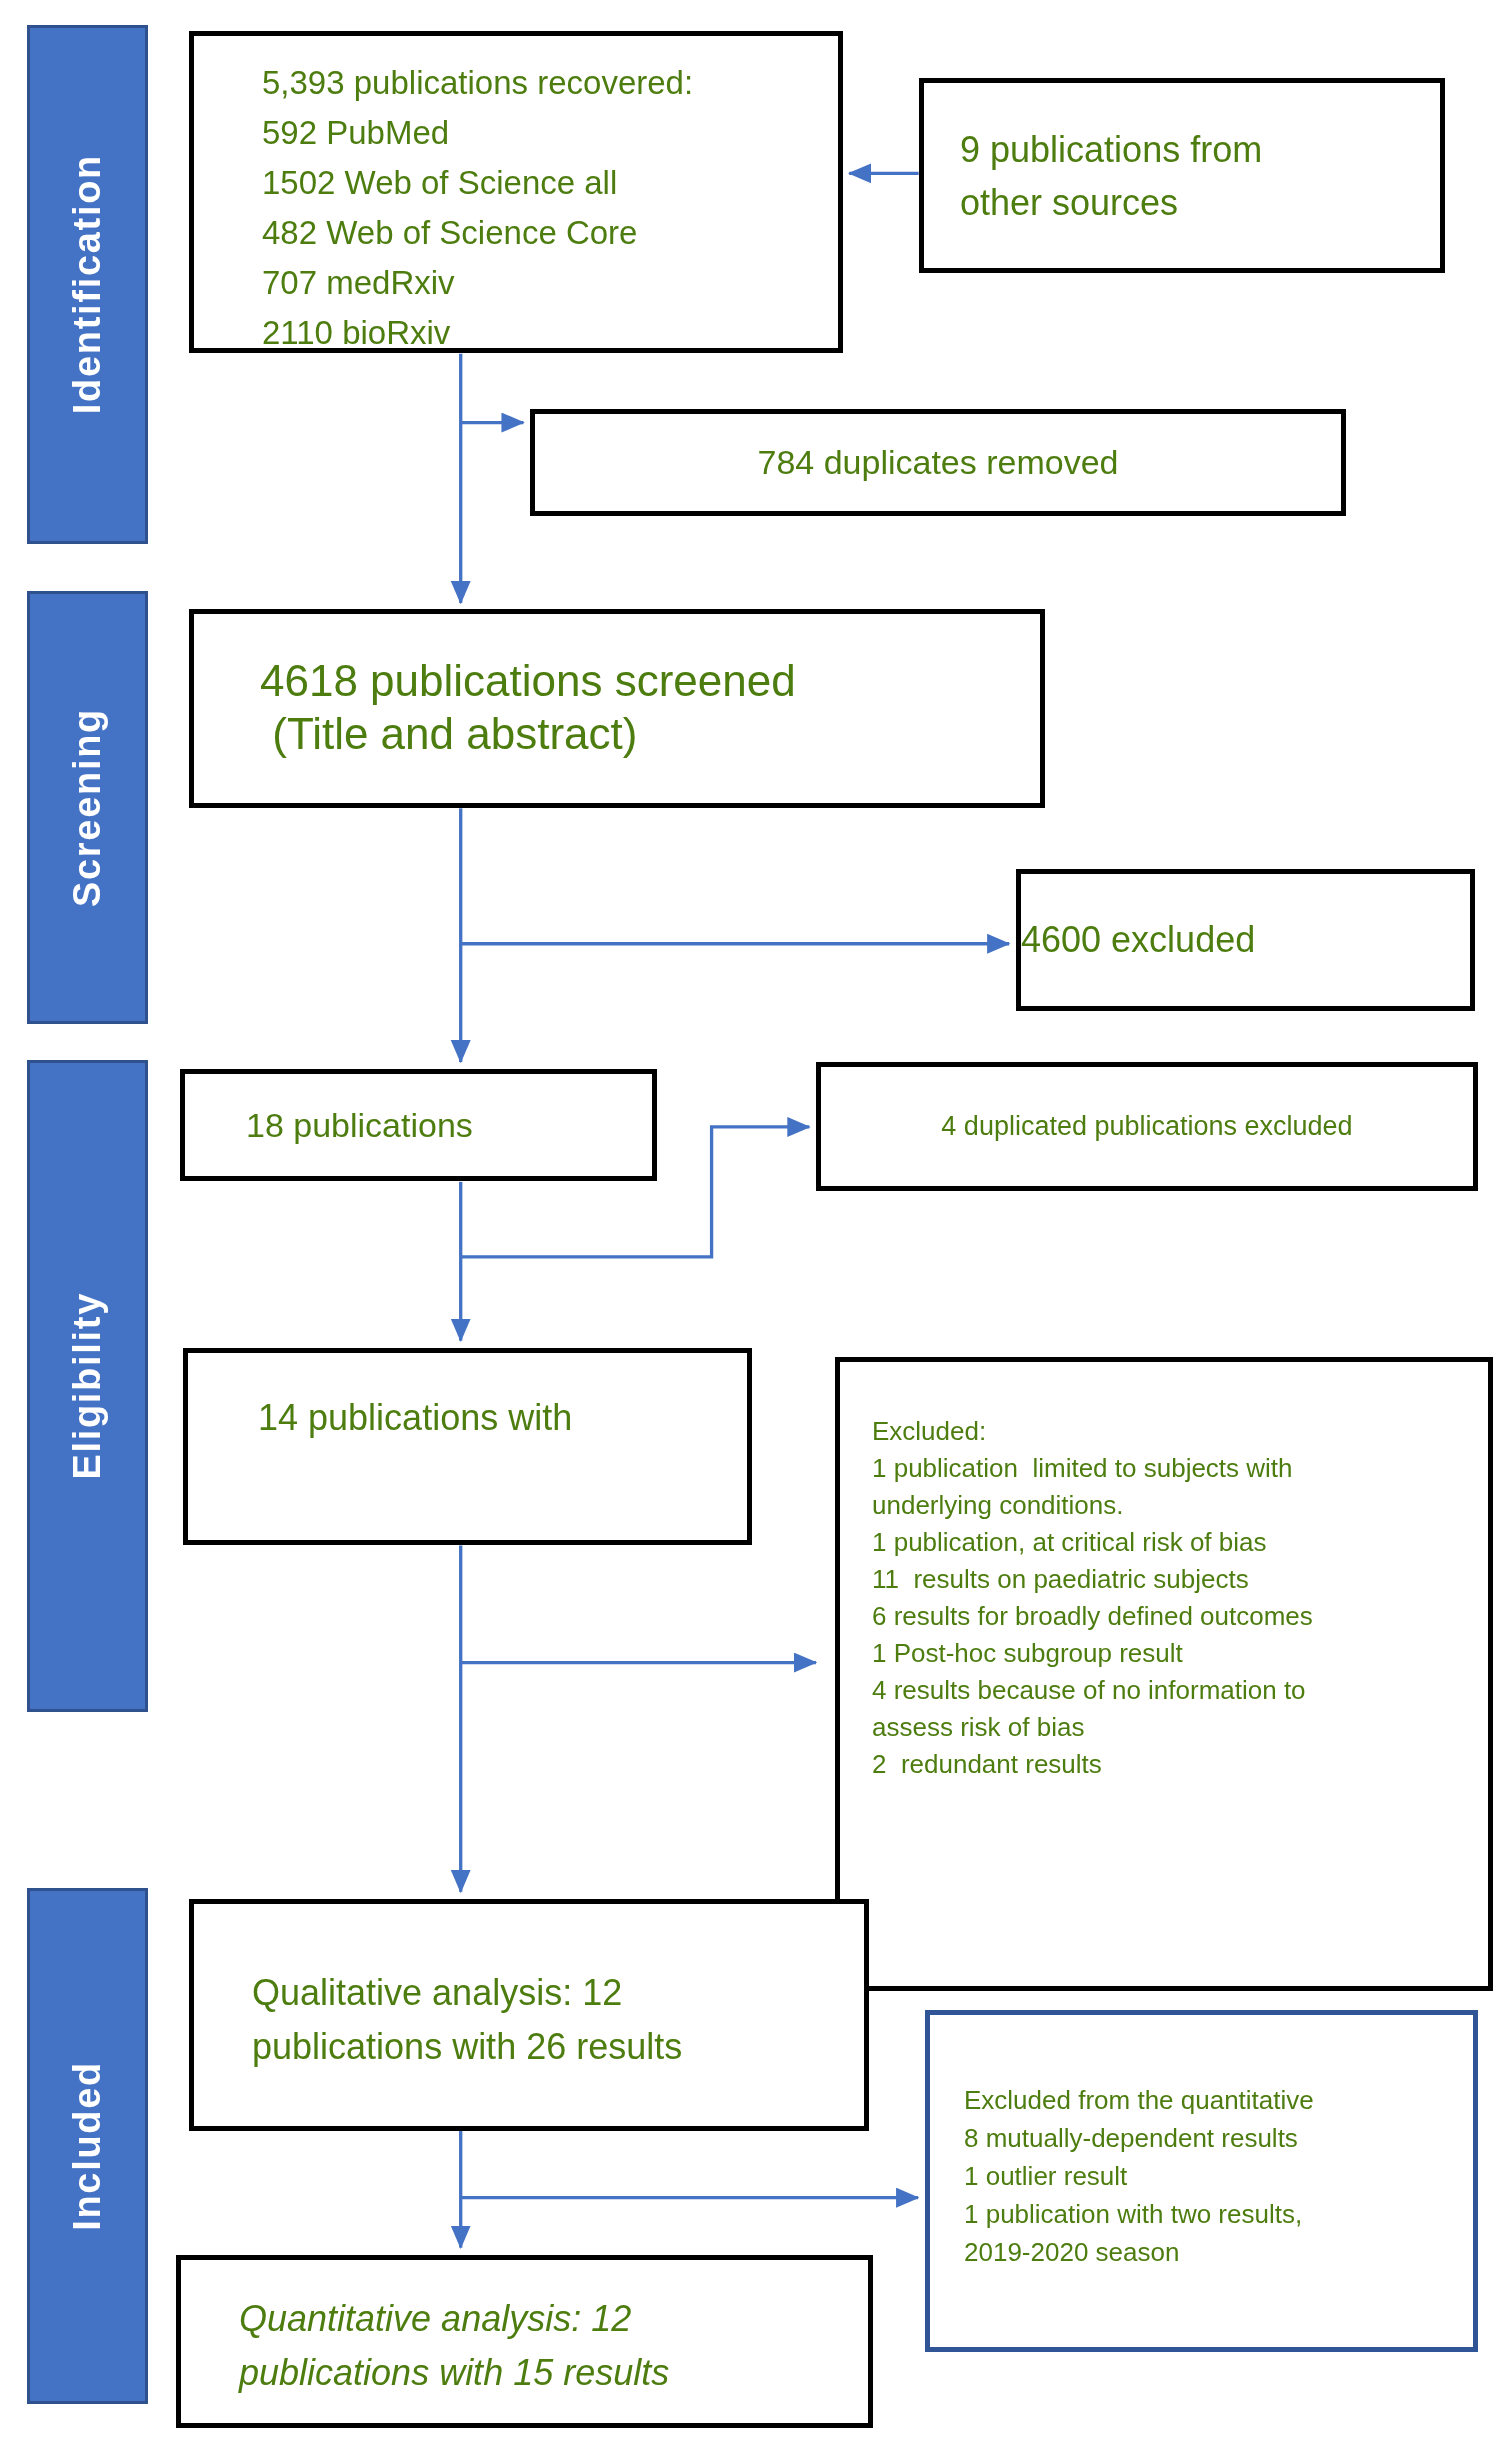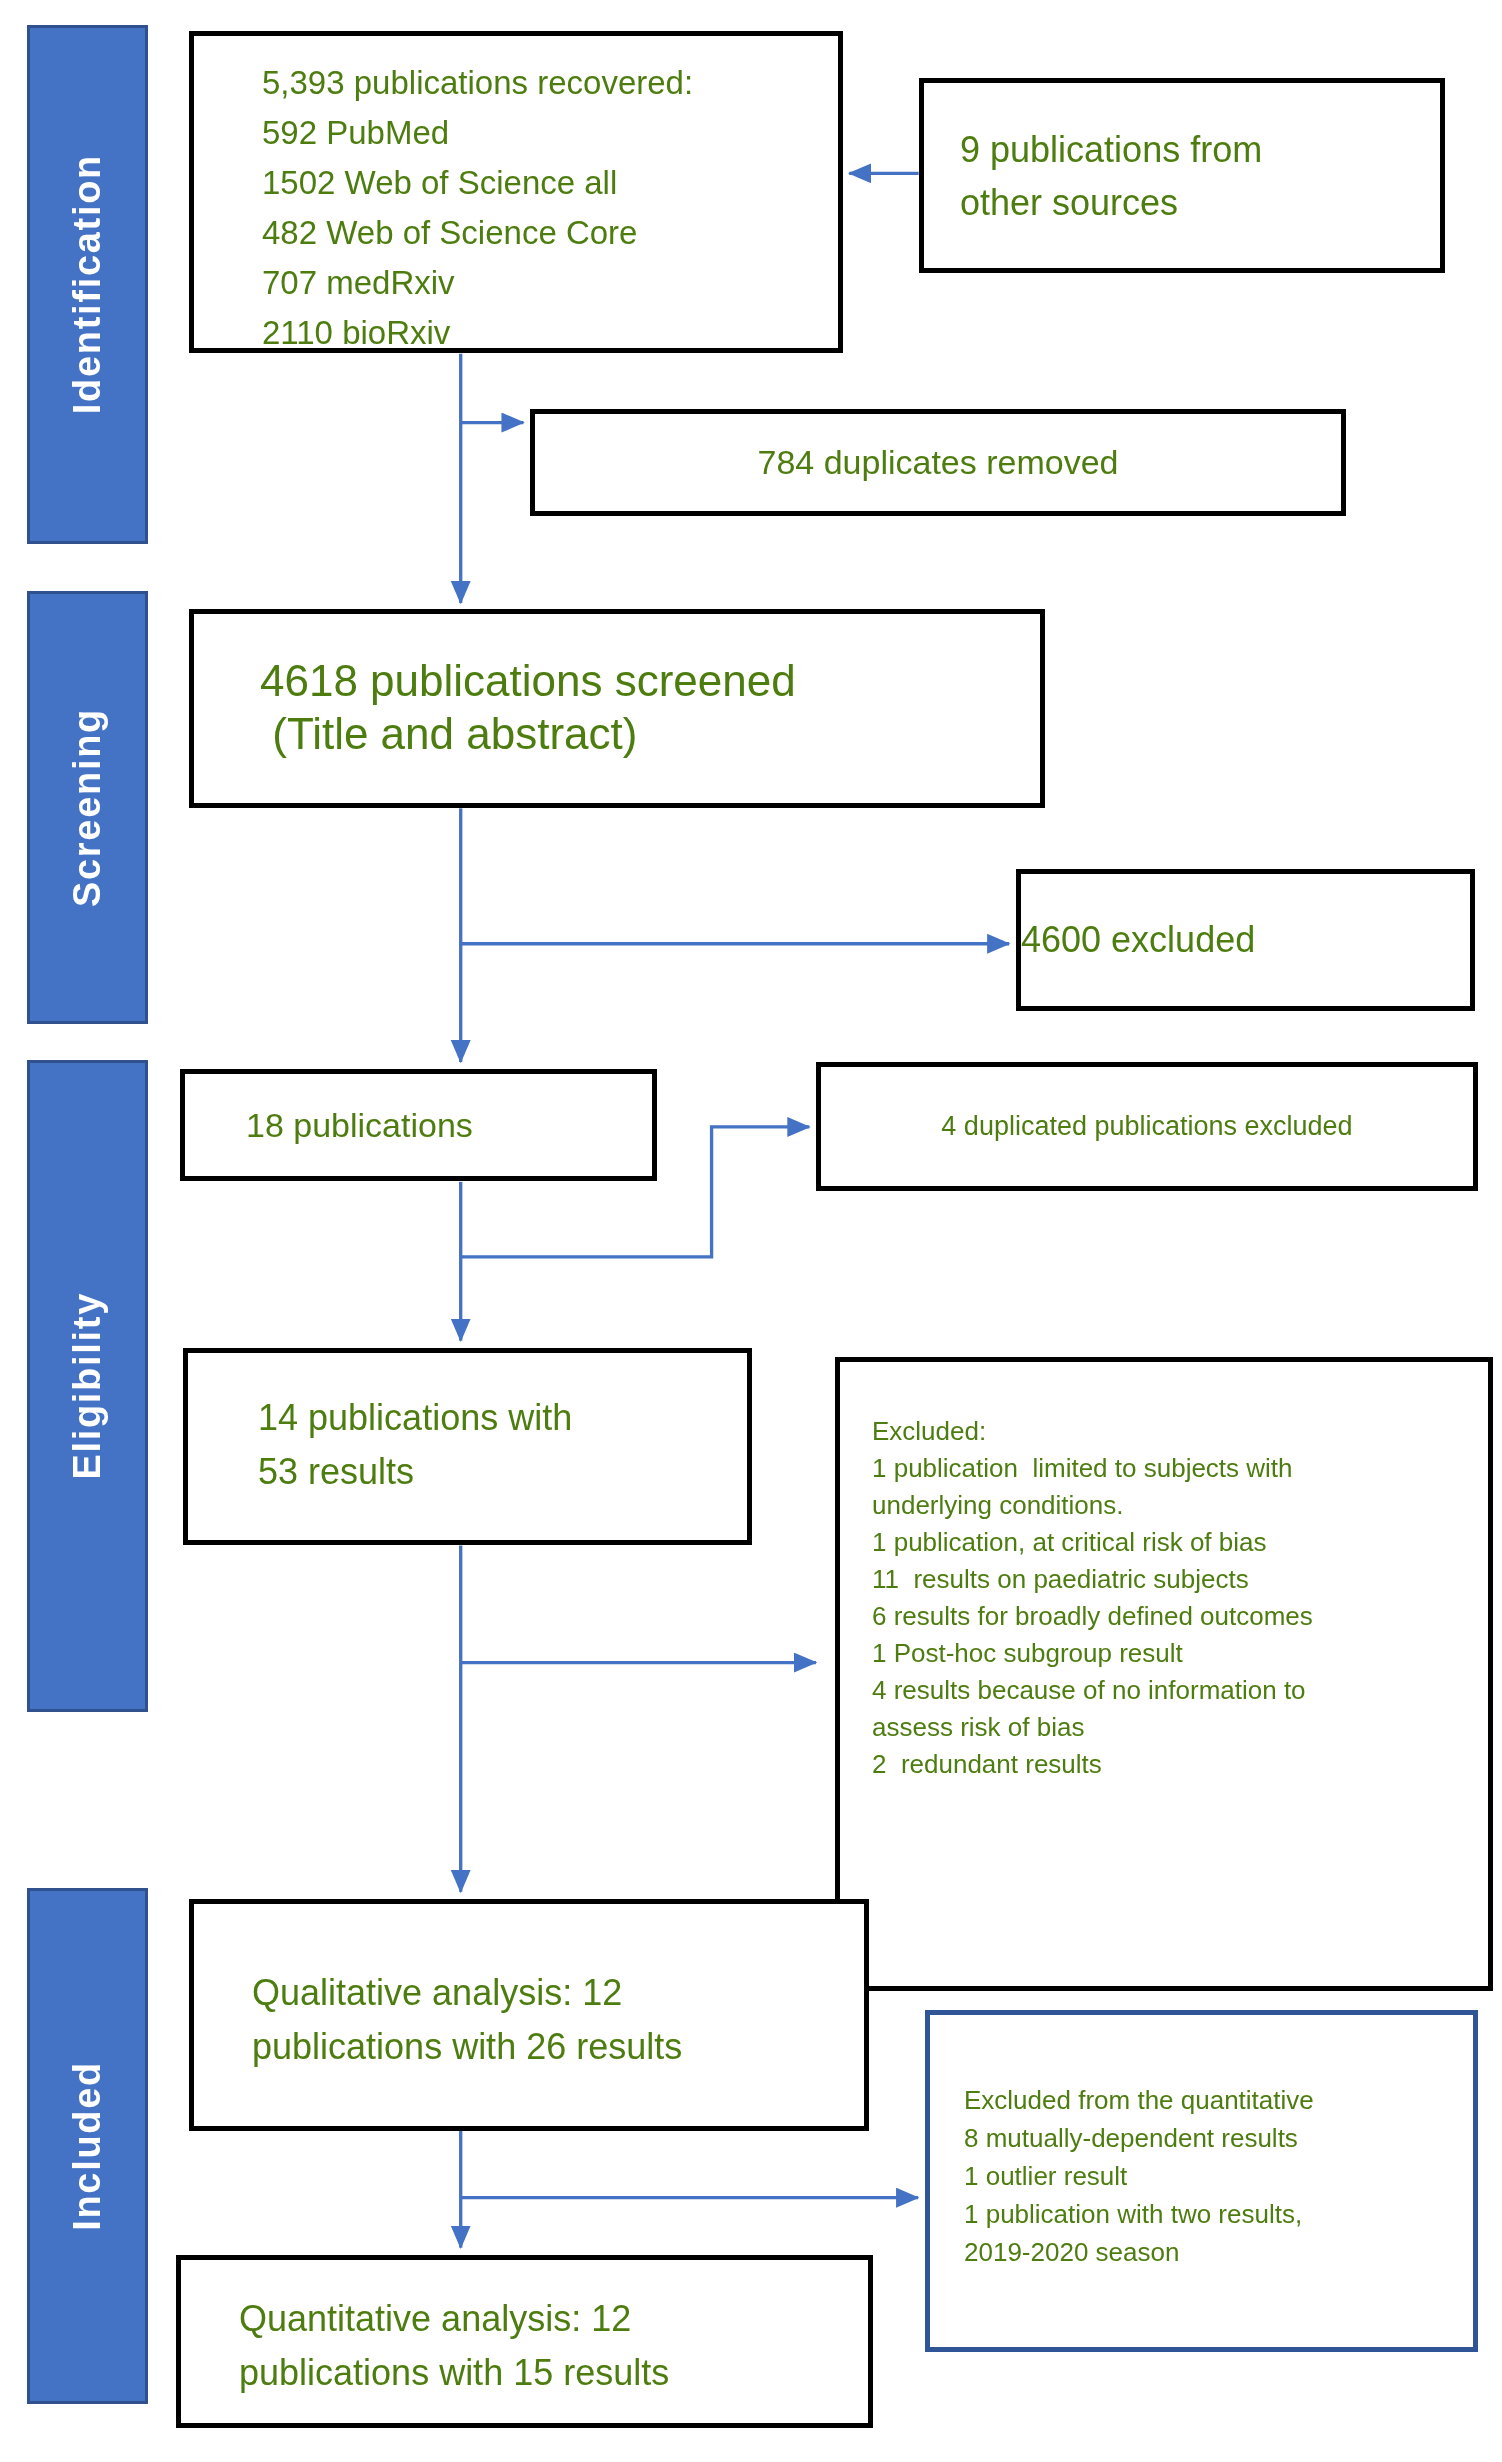--- a/index.html
+++ b/index.html
@@ -79,21 +79,21 @@
   .box-publications-14 { left: 183px; top: 1348px; width: 569px; height: 197px;
                    padding: 38px 11px 0 70px; font-size: 36px; line-height: 54px; }
   .box-excluded-list { left: 823px; top: 1357px; width: 658px; height: 634px;
                    padding: 51px 16.7px 0 32px; font-size: 26px; line-height: 37px; margin-left: 12px; }
   .box-qualitative { left: 189px; top: 1899px; width: 680px; height: 232px;
                    padding: 62px 11px 0 58px; font-size: 36px; line-height: 54px; }
   .box-excluded-quant { left: 925px; top: 2010px; width: 553px; height: 342px;
                    border: 5.6px solid #2F5597;
                    padding: 66px 16.7px 0 34px; font-size: 26px; line-height: 38px; }
   .box-quantitative { left: 176px; top: 2255px; width: 697px; height: 173px;
-                   padding: 32px 11px 0 58px; font-size: 36px; line-height: 54px; }
+                   padding: 32px 11px 0 58px; font-size: 36px; line-height: 54px; font-style: italic; }
 </style>
 </head>
 <body>
 
 <div class="canvas">
 
   <svg class="connectors" viewBox="0 0 2706 4435" xmlns="http://www.w3.org/2000/svg">
     <defs>
       <marker id="arrow" markerWidth="8" markerHeight="7" refX="6.6" refY="3" orient="auto">
         <path d="M0,0 L7,3 L0,6 Z" fill="#4472C4"></path>
@@ -168,21 +168,20 @@
   <div class="fbox box-publications-18">
     <div class="ln">18 publications</div>
   </div>
 
   <div class="fbox box-duplicated-4">
     <div class="ln">4 duplicated publications excluded</div>
   </div>
 
   <div class="fbox box-publications-14">
     <div class="ln">14 publications with</div>
-    <div class="ln">53 results</div>
   </div>
 
   <div class="fbox box-excluded-list">
     <div class="ln">Excluded:</div>
     <div class="ln">1 publication  limited to subjects with</div>
     <div class="ln">underlying conditions.</div>
     <div class="ln">1 publication, at critical risk of bias</div>
     <div class="ln">11  results on paediatric subjects</div>
     <div class="ln">6 results for broadly defined outcomes</div>
     <div class="ln">1 Post-hoc subgroup result</div>

